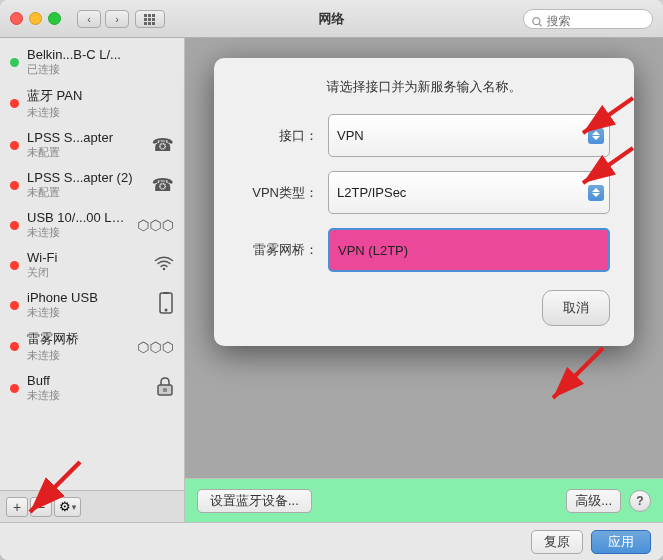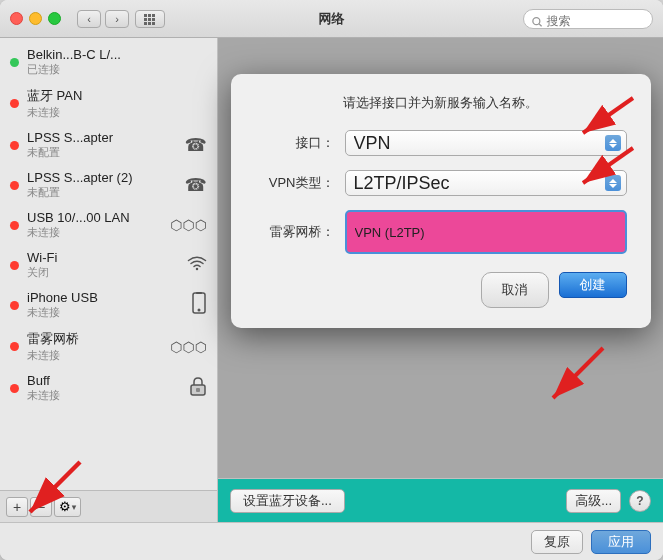--- a/index.html
+++ b/index.html
@@ -112,21 +112,21 @@
 
     
     .content {
       display: flex;
       flex: 1;
       overflow: hidden;
     }
 
     
     .sidebar {
-      width: 218px;
+      width: 185px;
       background: #e8e8e8;
       border-right: 1px solid #c0c0c0;
       display: flex;
       flex-direction: column;
       flex-shrink: 0;
     }
     .sidebar-list {
       flex: 1;
       overflow-y: auto;
       padding: 4px 0;
@@ -238,21 +238,21 @@
       align-items: center;
       justify-content: center;
       cursor: pointer;
       font-size: 13px;
       color: #444;
     }
 
     
     .bottom-bar {
       height: 44px;
-      background: #14b8a6;
+      background: #86efac;
       border-top: 1px solid #c0c0c0;
       display: flex;
       align-items: center;
       padding: 0 12px;
       gap: 8px;
     }
     .bottom-btn {
       height: 24px;
       background: linear-gradient(to bottom, #f8f8f8, #e8e8e8);
       border: 1px solid #aaa;
@@ -306,21 +306,21 @@
     }
 
     
     .modal-overlay {
       position: absolute;
       top: 0; left: 0; right: 0; bottom: 0;
       background: rgba(0,0,0,0.3);
       display: flex;
       align-items: flex-start;
       justify-content: center;
-      padding-top: 36px;
+      padding-top: 20px;
       z-index: 100;
     }
 
     .modal {
       background: #f0f0f0;
       border-radius: 10px;
       box-shadow: 0 8px 32px rgba(0,0,0,0.5);
       width: 420px;
       padding: 20px 24px 20px 24px;
       display: flex;
@@ -346,25 +346,25 @@
       font-size: 13px;
       color: #333;
       flex-shrink: 0;
     }
     .select-wrapper {
       flex: 1;
       position: relative;
     }
     .select-wrapper select {
       width: 100%;
-      height: 26px;
+      height: 43px;
       border: 1px solid #aaa;
       border-radius: 5px;
       background: linear-gradient(to bottom, #fff, #f0f0f0);
-      font-size: 18px;
+      font-size: 13px;
       padding: 0 24px 0 8px;
       appearance: none;
       cursor: pointer;
       color: #222;
     }
     .select-arrow {
       position: absolute;
       right: 6px;
       top: 50%;
       transform: translateY(-50%);
@@ -650,21 +650,20 @@
               </div>
             </div>
 
             <div class="modal-row">
               <div class="modal-label">雷雾网桥：</div>
               <input class="modal-input" type="text" value="VPN (L2TP)" style="">
             </div>
 
             <div class="modal-buttons">
               <button class="btn-cancel">取消</button>
-              <button class="btn-create">创建</button>
             </div>
           </div>
 
           <svg class="red-arrow" style="top: 50px; right: 20px;" width="80" height="60">
             <defs>
               <marker id="arrowhead1" markerWidth="8" markerHeight="6" refX="8" refY="3" orient="auto">
                 <polygon points="0 0, 8 3, 0 6" fill="#e02020"></polygon>
               </marker>
             </defs>
             <path d="M 70 10 L 20 45" stroke="#e02020" stroke-width="4" fill="none" marker-end="url(#arrowhead1)"></path>

